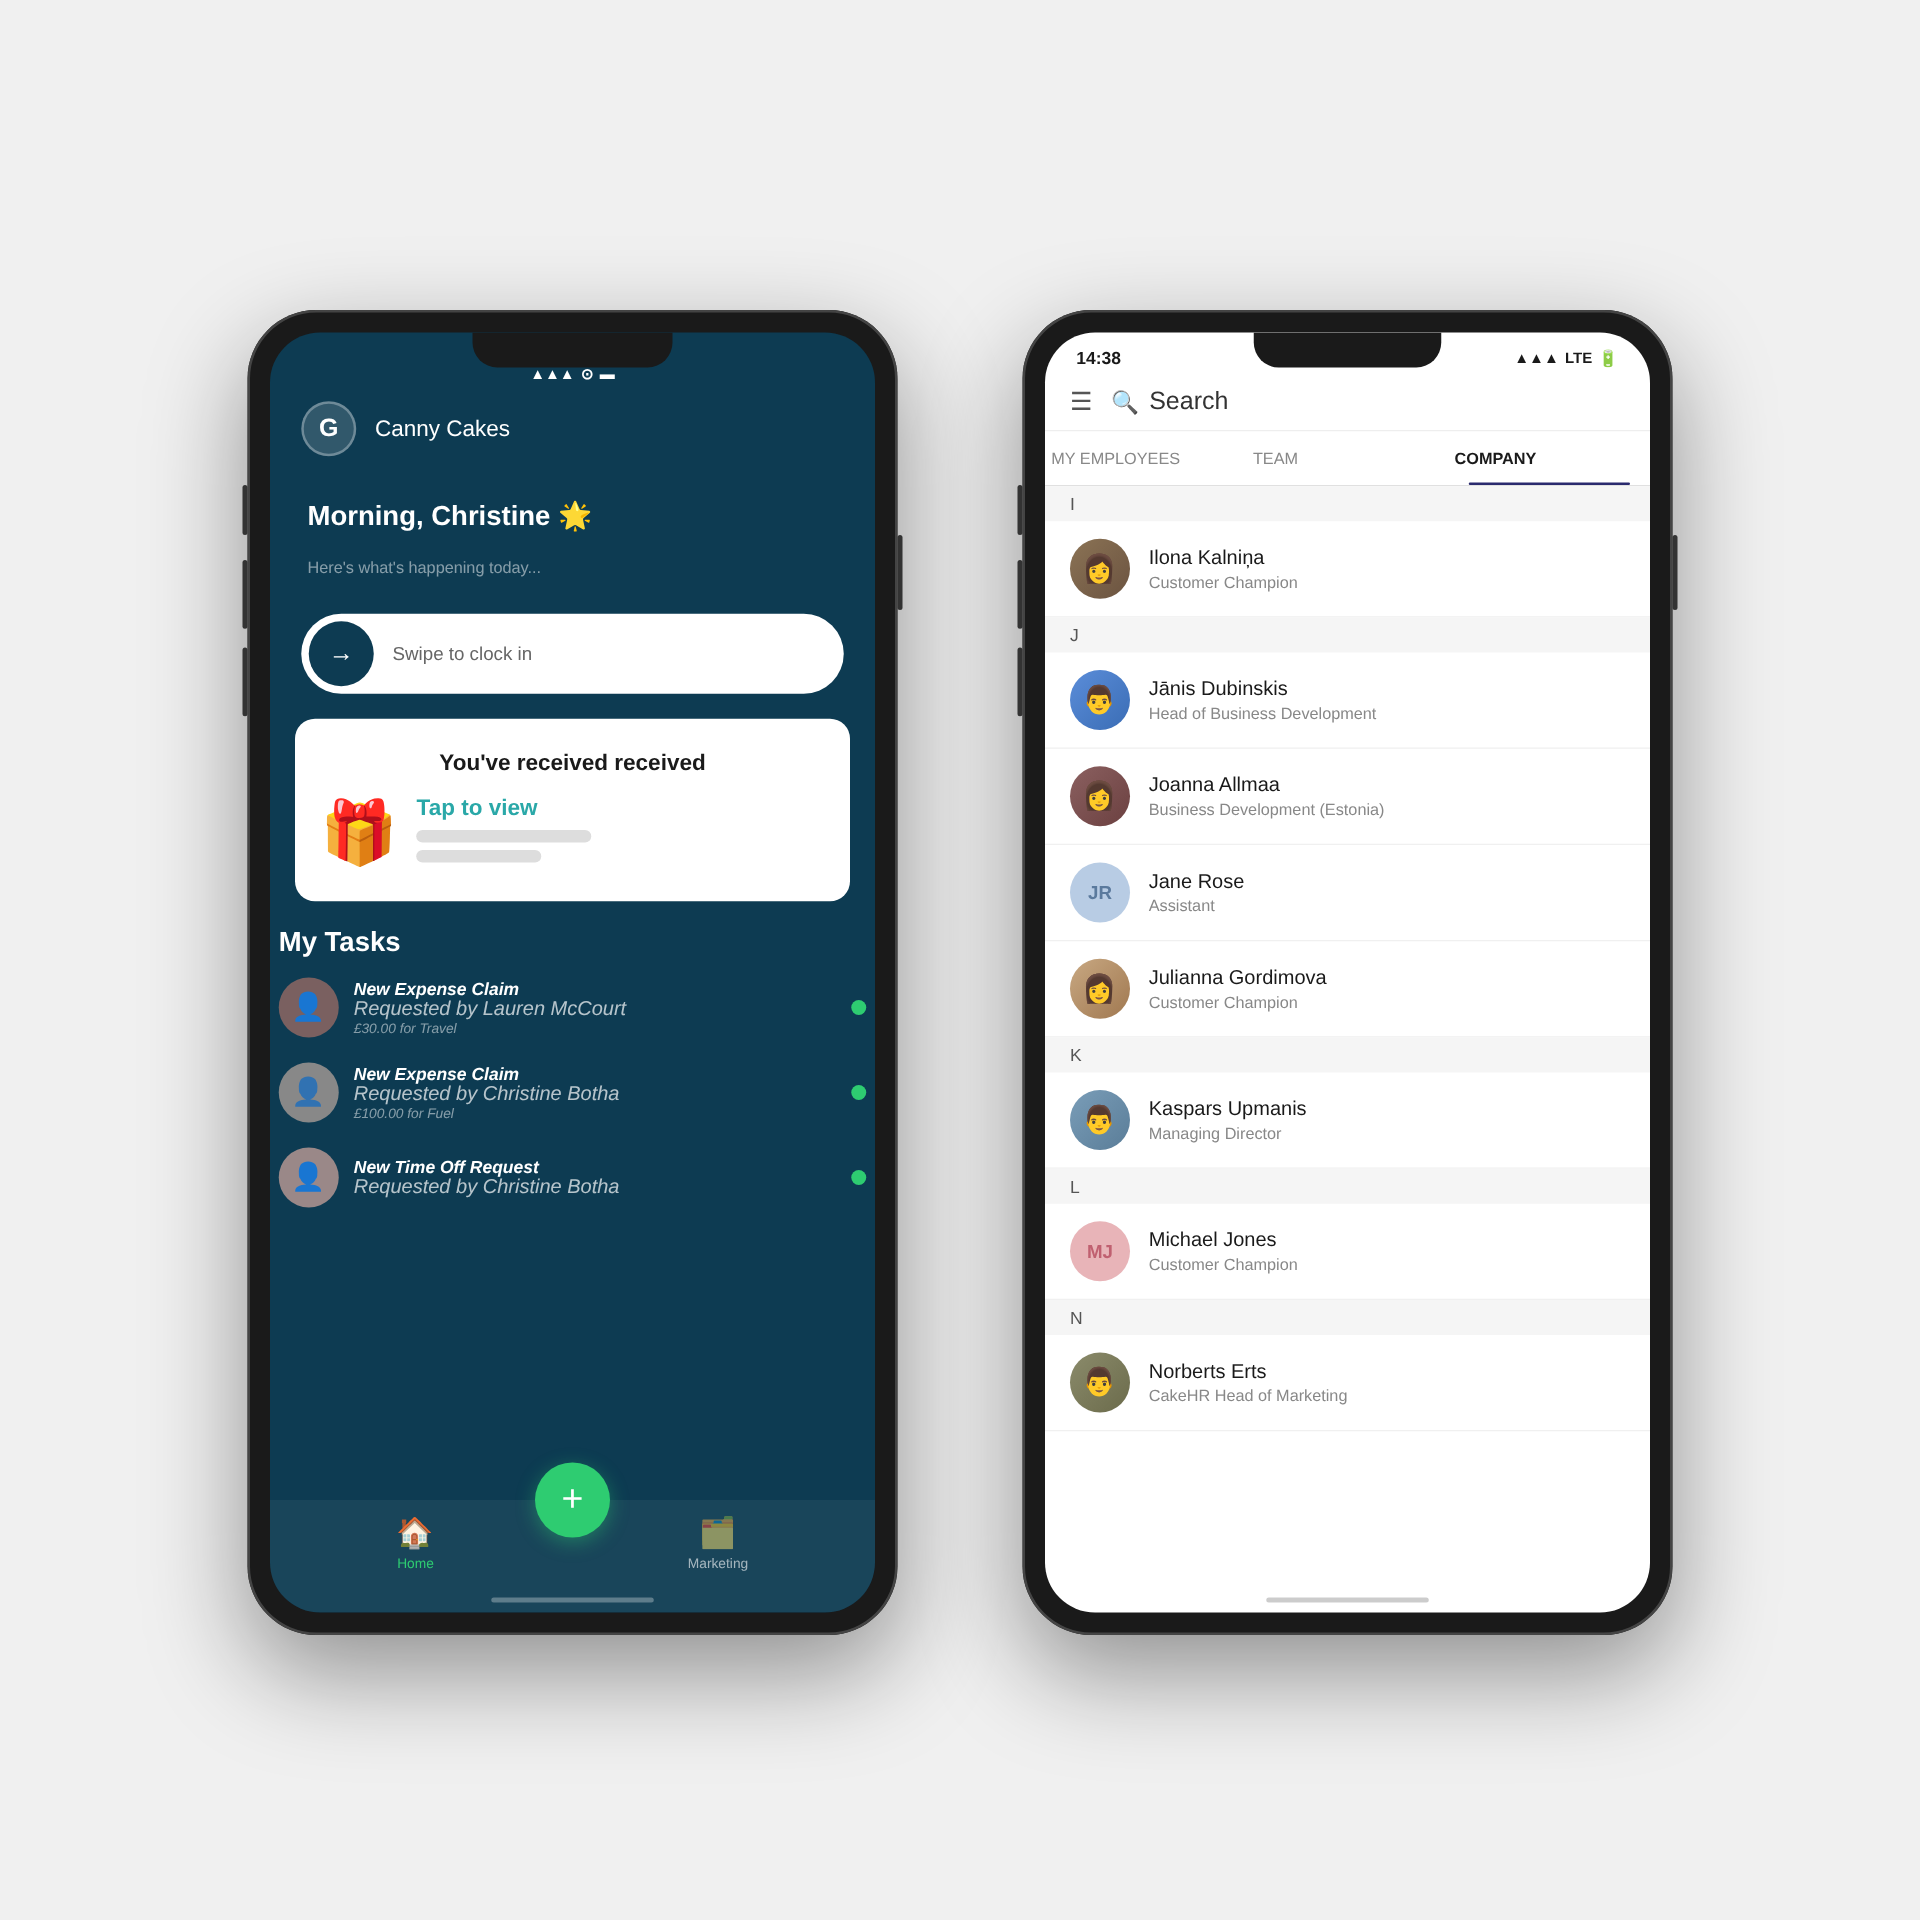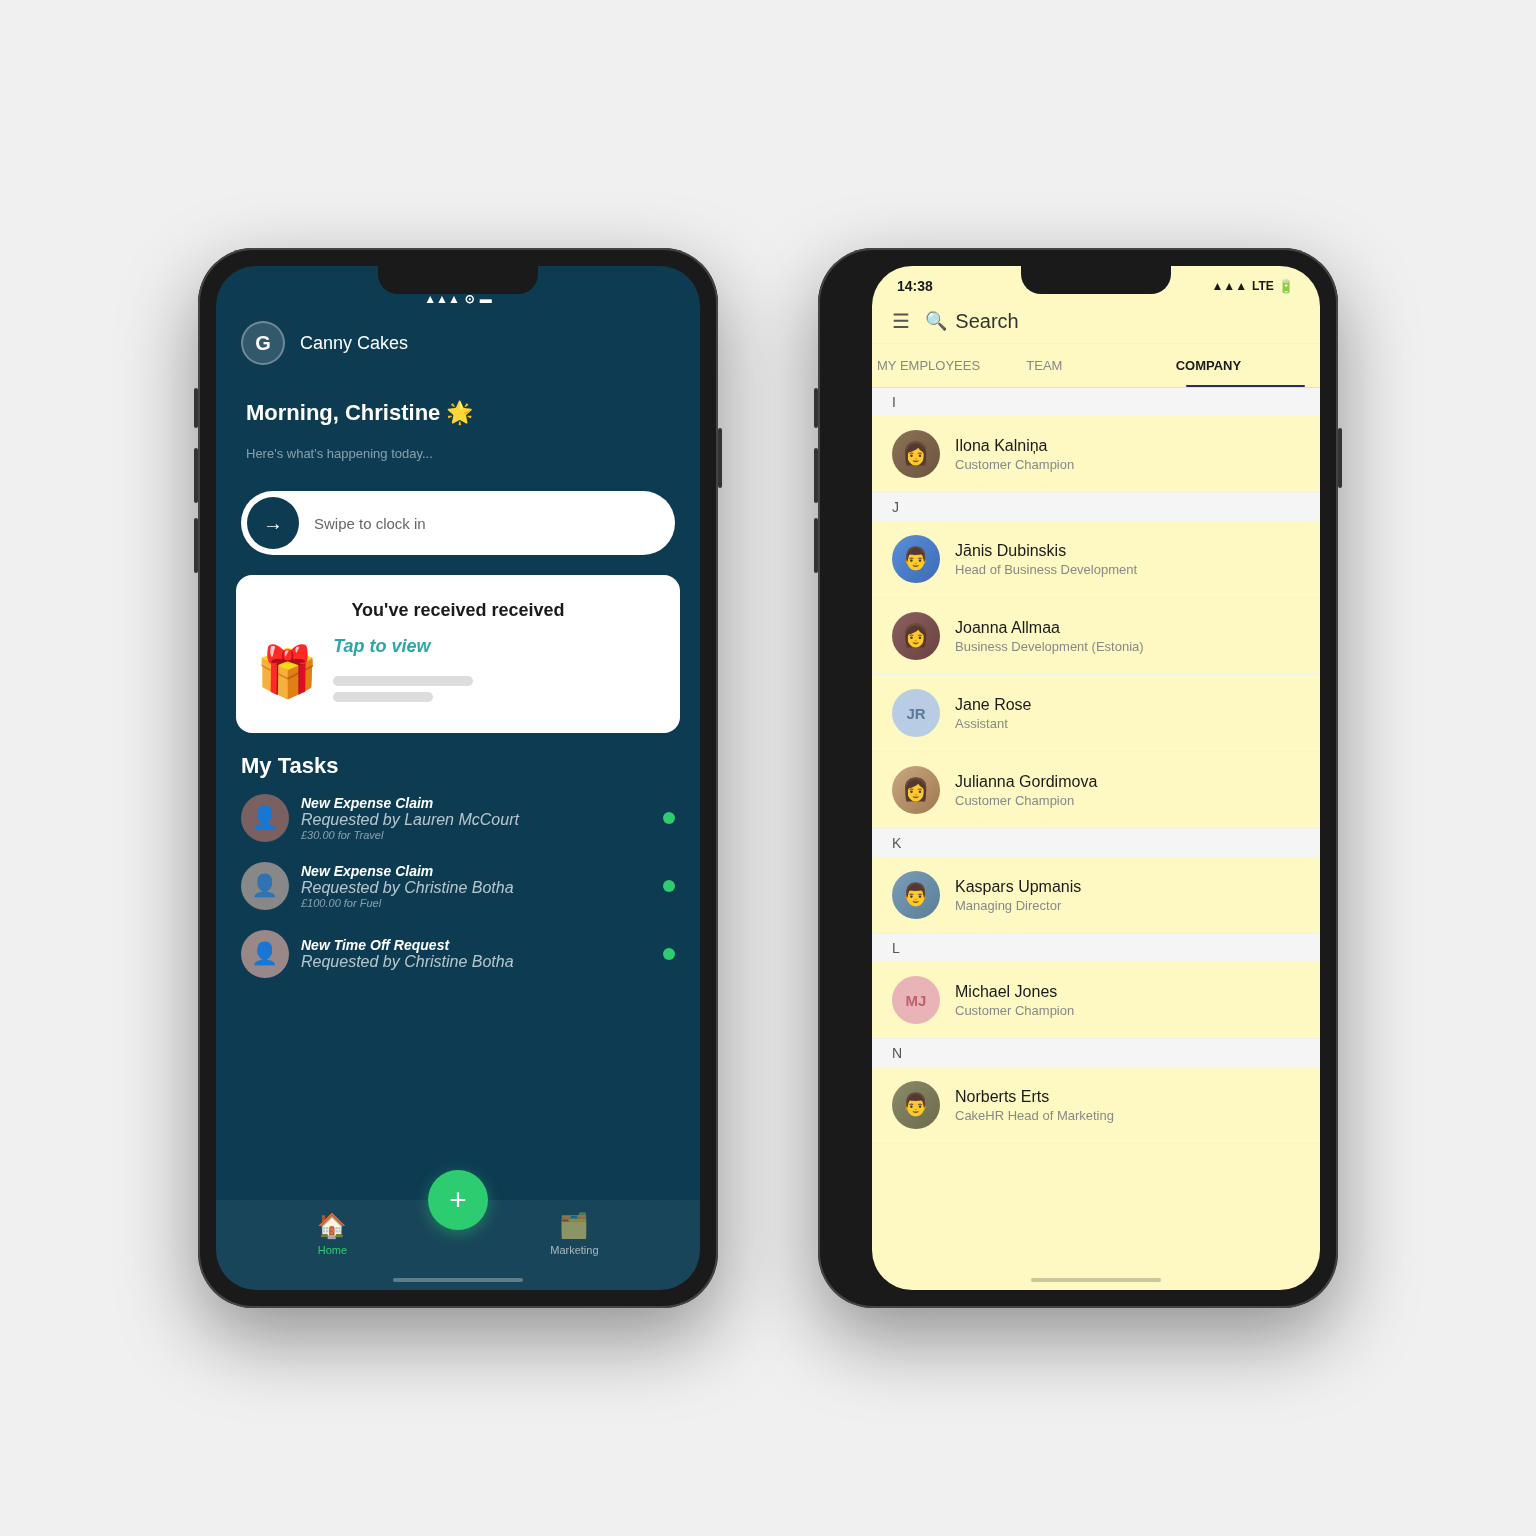--- a/index.html
+++ b/index.html
@@ -189,39 +189,38 @@
     }
 
     .feedback-right {
       text-align: left;
     }
 
     .tap-to-view {
       color: #2aa8a8;
       font-size: 18px;
       font-weight: 600;
-      margin-bottom: 19px;
-      font-style: italic;
+      margin-bottom: 7px;
     }
 
     .blurred-lines {
       width: 140px;
       height: 10px;
       background: #ddd;
       border-radius: 5px;
       margin-bottom: 6px;
     }
 
     .blurred-lines.short {
       width: 100px;
     }
 
     
     .tasks-section {
-      padding: 0 25px;
+      padding: 0 7px;
     }
 
     .tasks-title {
       color: white;
       font-size: 22px;
       font-weight: 700;
       margin-bottom: 15px;
     }
 
     .task-item {
@@ -333,23 +332,22 @@
       z-index: 2;
     }
 
     .phone-right .screen {
       position: absolute;
       top: 18px;
       left: 18px;
       right: 18px;
       bottom: 18px;
       border-radius: 40px;
-      background: #fef9c3;
+      background: #ffffff;
       overflow: hidden;
-      margin-left: 36px;
     }
 
     .phone-right .notch {
       position: absolute;
       top: 0;
       left: 50%;
       transform: translateX(-50%);
       width: 150px;
       height: 28px;
       background: #1a1a1a;

